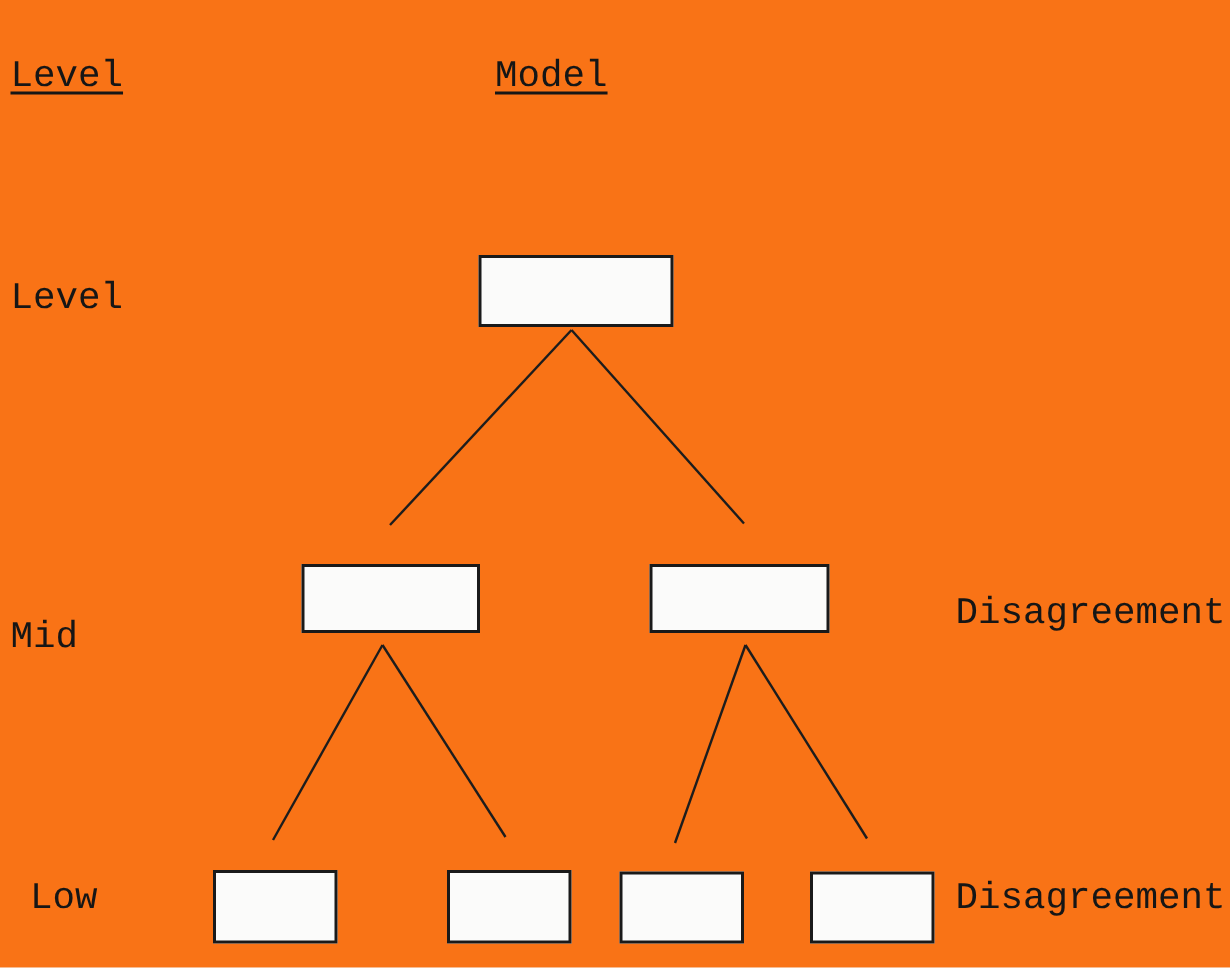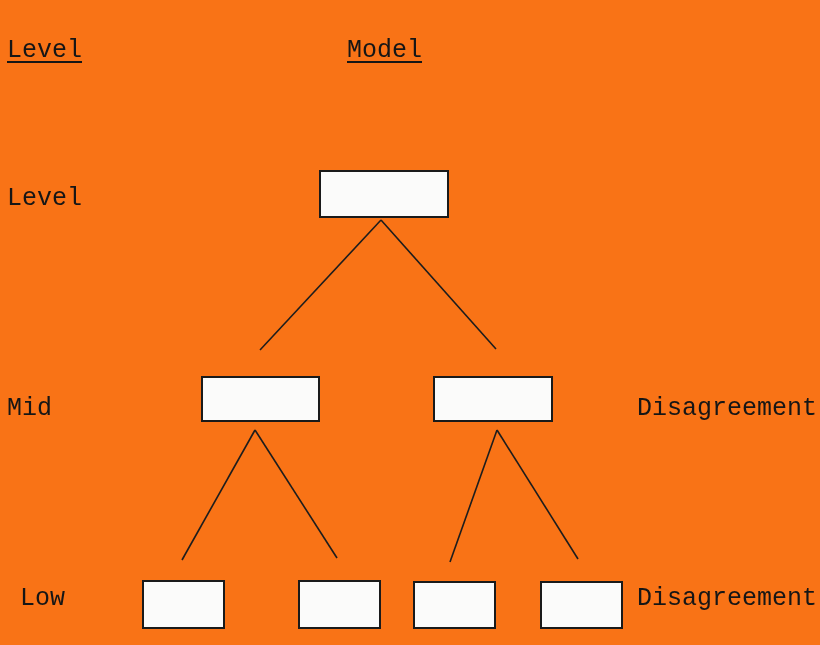--- a/index.html
+++ b/index.html
@@ -44,24 +44,24 @@
     stroke: #1d1d1d;
     stroke-width: 1.6;
   }
 </style>
 </head>
 <body>
 
 <div class="canvas">
 
   <div class="label header" style="left:7px; top:38px;">Level</div>
-  <div class="label header" style="left:347px; top:38px;">Model</div>
+  <div class="label header" style="left:330px; top:38px;">Model</div>
 
   <div class="label" style="left:7px; top:186px;">Level</div>
-  <div class="label" style="left:7px; top:396px;">Mid</div>
+  <div class="label" style="left:7px; top:412px;">Mid</div>
   <div class="label" style="left:20px; top:586px;">Low</div>
 
   <div class="label" style="left:637px; top:396px;">Disagreement</div>
   <div class="label" style="left:637px; top:586px;">Disagreement</div>
 
   <svg class="connectors" viewBox="0 0 820 645" xmlns="http://www.w3.org/2000/svg" aria-hidden="true">
     <line x1="381" y1="220" x2="260" y2="350"></line>
     <line x1="381" y1="220" x2="496" y2="349"></line>
     <line x1="255" y1="430" x2="182" y2="560"></line>
     <line x1="255" y1="430" x2="337" y2="558"></line>

